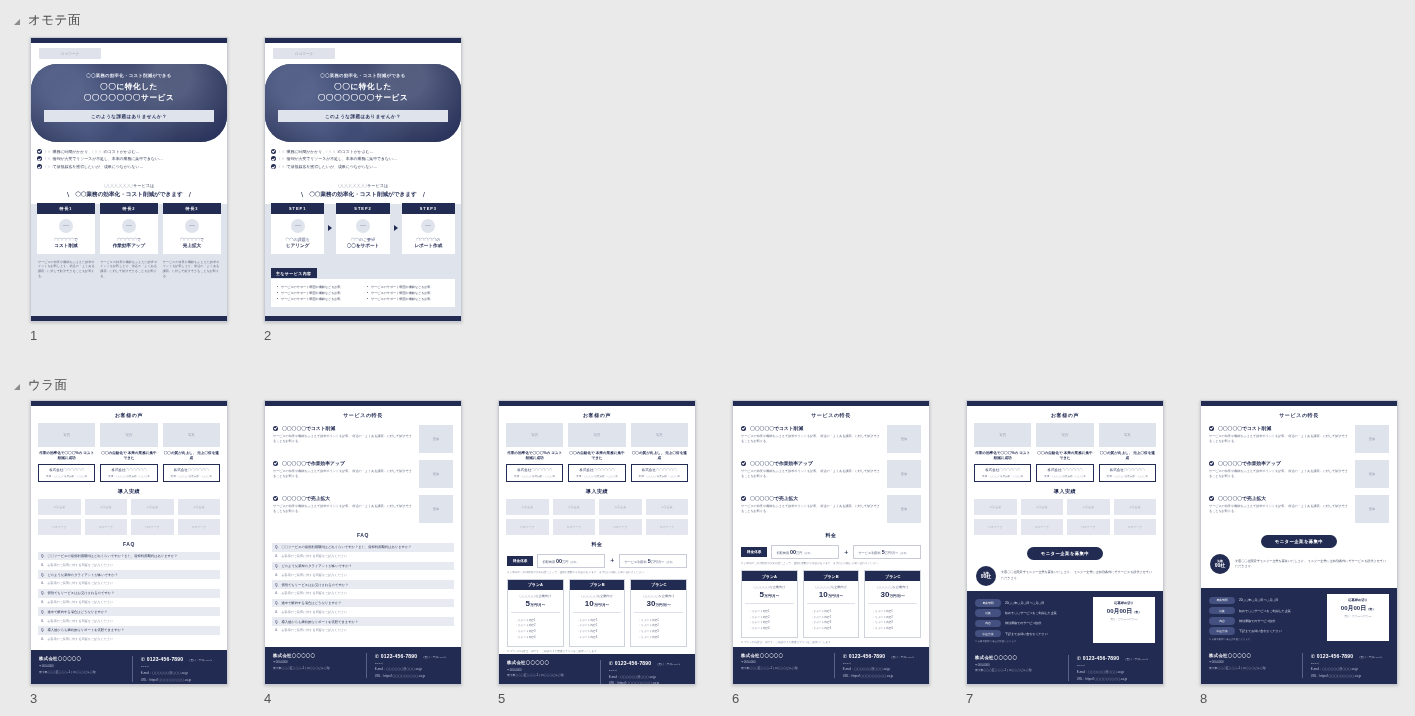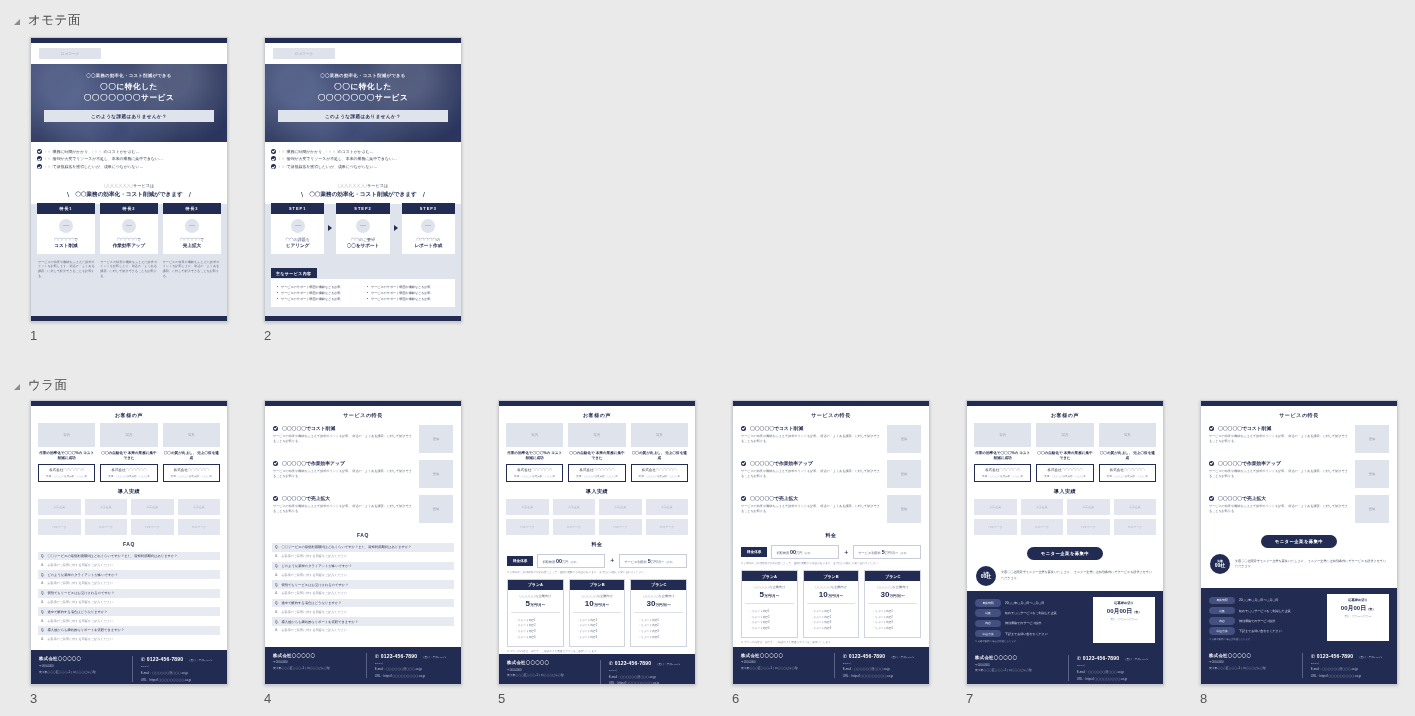--- a/index.html
+++ b/index.html
@@ -41,21 +41,21 @@
   .thumb-num {
     font-size: 13px; color: #555; margin-top: 7px; line-height: 1;
   }
   .topbar    { height: 5px; background: #222b52; flex: 0 0 auto; }
   .botbar    { height: 5px; background: #222b52; flex: 0 0 auto; }
   .logo-strip{ background: #fff; padding: 5px 8px; flex:0 0 auto;}
   .logo-box  { width: 62px; height: 11px; background: #dfe2ea; border-radius:1px;
                font-size: 3.6px; color:#9aa0ae; display:flex; align-items:center; justify-content:center;}
   .hero {
     position: relative; background: #2b3559; flex: 0 0 auto;
-    padding: 9px 7px 0 7px; overflow: hidden;
+    padding: 9px 7px 0 7px; overflow: hidden; border-radius: 26px;
   }
   .hero:before{
     content:""; position:absolute; inset:0;
     background:
       radial-gradient(circle at 16% 28%, rgba(120,135,175,.55) 0 10%, transparent 42%),
       radial-gradient(circle at 72% 18%, rgba(150,160,190,.45) 0 12%, transparent 46%),
       radial-gradient(circle at 40% 82%, rgba(90,105,150,.55) 0 16%, transparent 52%),
       linear-gradient(135deg,#39426a 0%,#232c4f 55%,#2d3760 100%);
     opacity:.95;
   }

